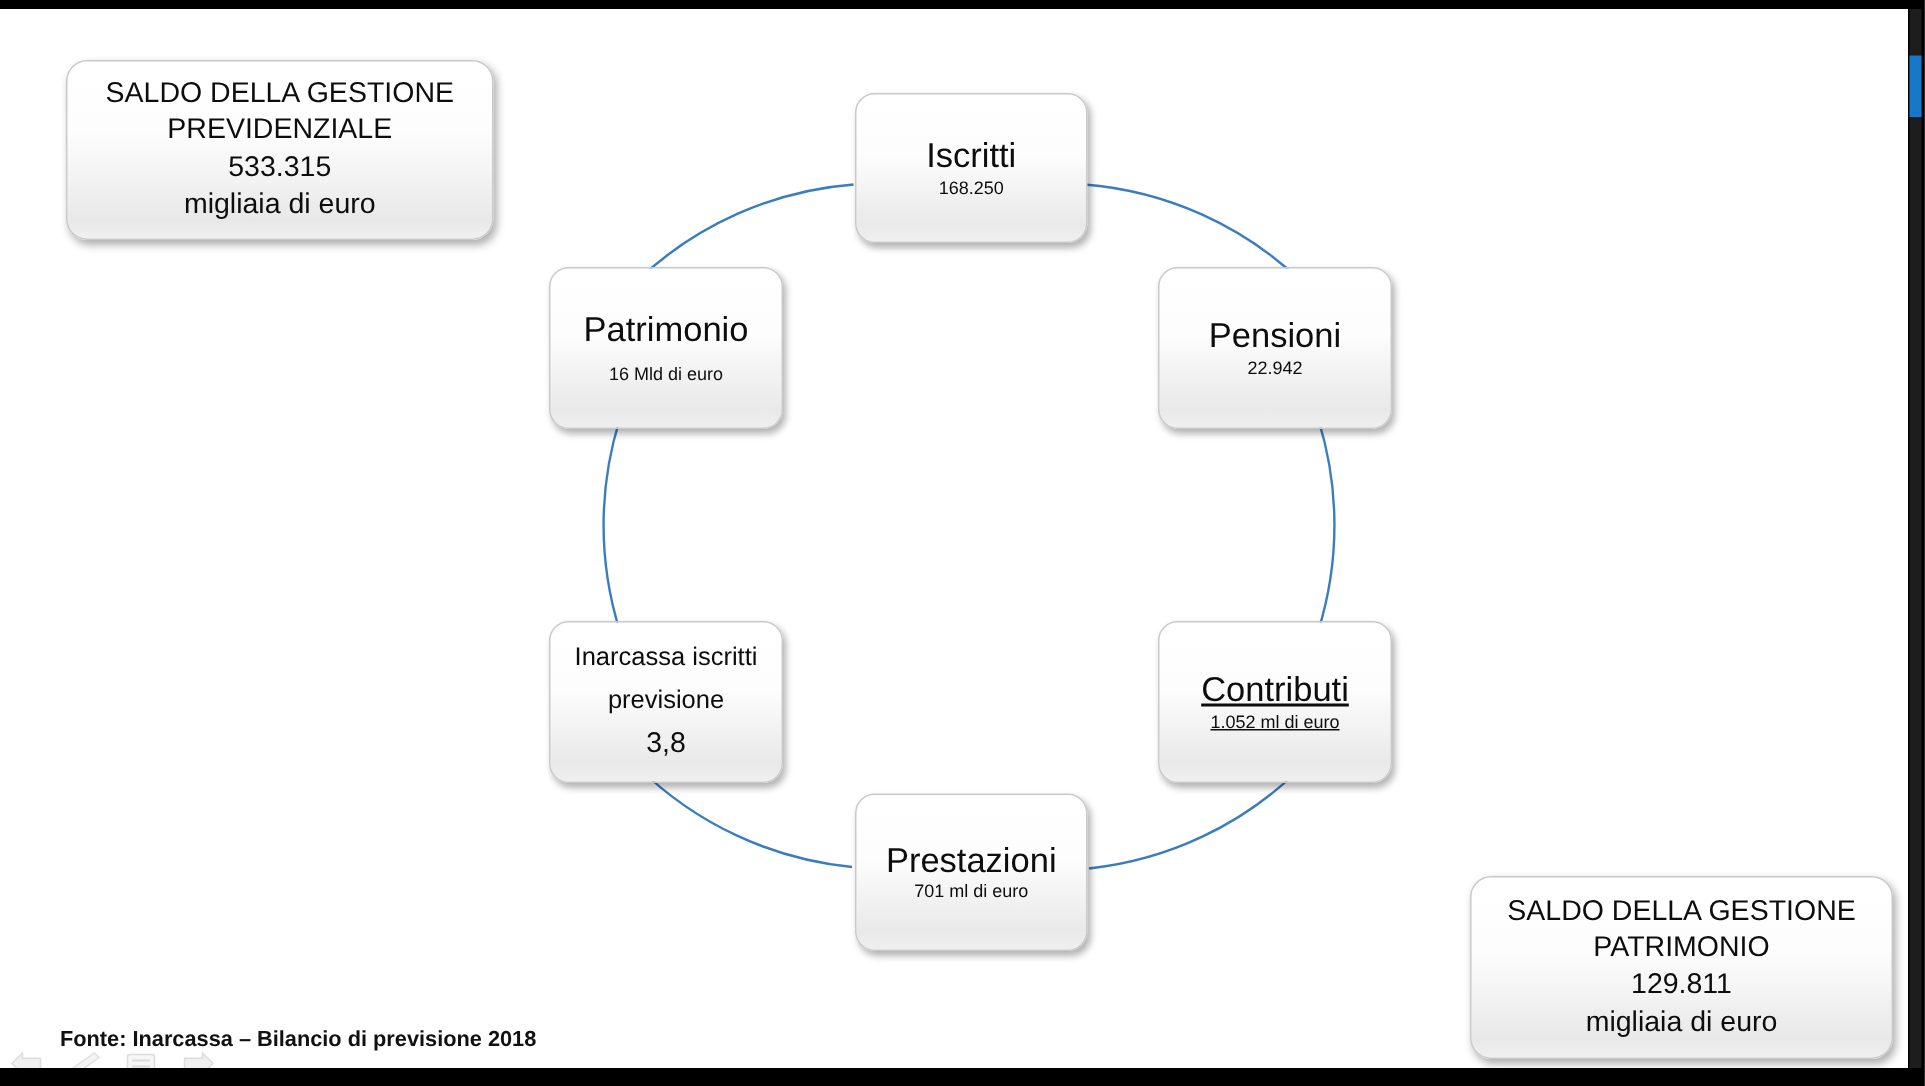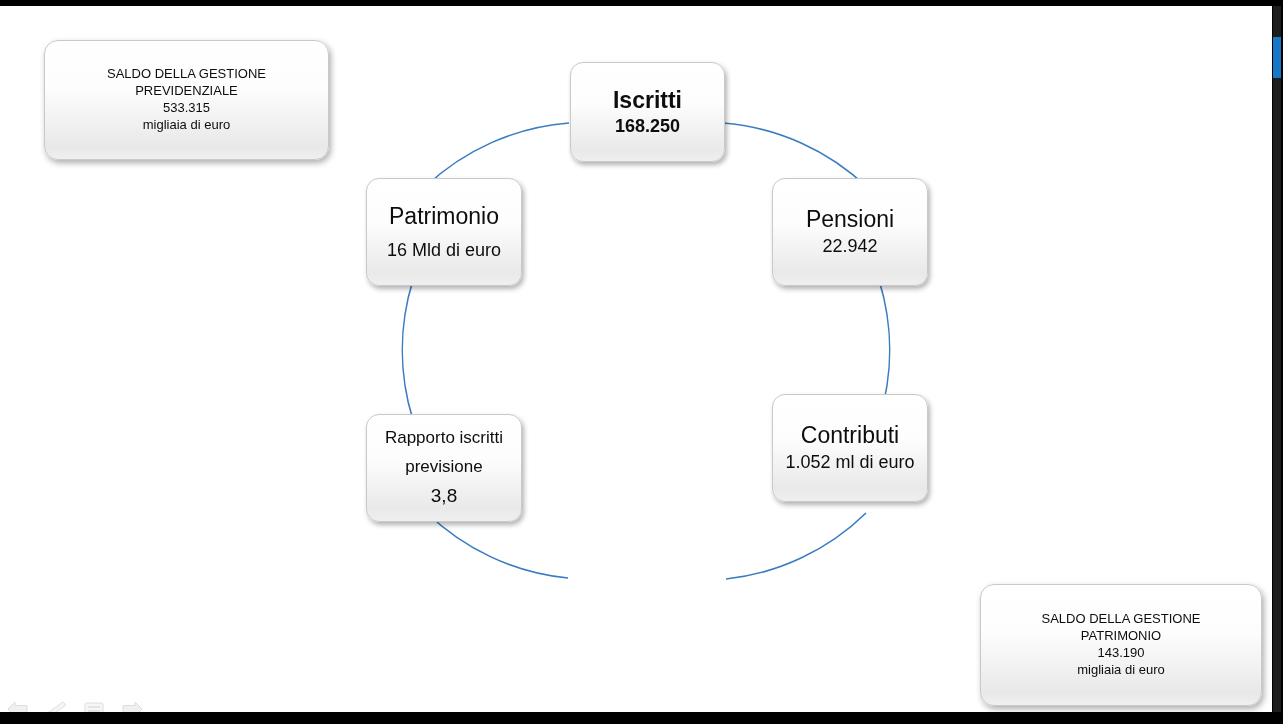--- a/index.html
+++ b/index.html
@@ -65,33 +65,33 @@
     color: #0d0d0d;
     text-align: center;
     overflow: hidden;
   }
   .node-title {
     font-size: 23px;
     line-height: 1.12;
     white-space: nowrap;
   }
   .node-value {
-    font-size: 18px;
+    font-size: 12px;
     line-height: 1.15;
     white-space: nowrap;
   }
   
   .node-box.three-line .node-title { font-size: 17px; line-height: 1.0; }
   .node-box.three-line .node-line2 { font-size: 17px; line-height: 1.0; margin-top: 12px; }
   .node-box.three-line .node-value { font-size: 19px; margin-top: 10px; }
 
   
-  #node-iscritti      { left: 570px; top:  56px; width: 155px; height: 100px; font-weight: bold; }
+  #node-iscritti      { left: 570px; top:  56px; width: 155px; height: 100px; }
   #node-pensioni      { left: 772px; top: 172px; width: 156px; height: 108px; }
-  #node-contributi    { left: 772px; top: 388px; width: 156px; height: 108px; }
+  #node-contributi    { left: 772px; top: 408px; width: 156px; height: 108px; text-decoration: underline; }
   #node-prestazioni   { left: 570px; top: 523px; width: 155px; height: 105px; }
   #node-rapporto      { left: 366px; top: 408px; width: 156px; height: 108px; }
   #node-patrimonio    { left: 366px; top: 172px; width: 156px; height: 108px; }
 
   #node-iscritti    .node-value { margin-top: 2px; }
   #node-pensioni    .node-value { margin-top: 3px; }
   #node-contributi  .node-value { margin-top: 3px; }
   #node-prestazioni .node-value { margin-top: 2px; }
   #node-patrimonio  .node-value { margin-top: 10px; }
 
@@ -106,21 +106,21 @@
                 #fdfdfd 40%,
                 #f5f5f5 60%,
                 #e8e8e8 90%,
                 #f0f0f0 100%);
     box-shadow: 2px 3px 6px rgba(0,0,0,0.32);
     display: flex;
     flex-direction: column;
     align-items: center;
     justify-content: center;
     color: #0d0d0d;
-    font-size: 13px;
+    font-size: 19px;
     line-height: 1.30;
   }
   #callout-previdenziale { left:  44px; top:  34px; width: 285px; height: 120px; }
   #callout-patrimonio    { left: 980px; top: 578px; width: 282px; height: 122px; }
   .callout-line { white-space: nowrap; }
 
   
   #source-note {
     position: absolute;
     left: 40px;
@@ -191,46 +191,51 @@
     <div class="node-box" id="node-pensioni">
       <div class="node-title">Pensioni</div>
       <div class="node-value">22.942</div>
     </div>
 
     <div class="node-box" id="node-contributi">
       <div class="node-title">Contributi</div>
       <div class="node-value">1.052 ml di euro</div>
     </div>
 
+    <div class="node-box" id="node-prestazioni">
+      <div class="node-title">Prestazioni</div>
+      <div class="node-value">701 ml di euro</div>
+    </div>
 
     <div class="node-box three-line" id="node-rapporto">
-      <div class="node-title">Rapporto iscritti</div>
+      <div class="node-title">Inarcassa iscritti</div>
       <div class="node-line2">previsione</div>
       <div class="node-value">3,8</div>
     </div>
 
     <div class="node-box" id="node-patrimonio">
       <div class="node-title">Patrimonio</div>
       <div class="node-value">16 Mld di euro</div>
     </div>
 
     <div class="callout-box" id="callout-previdenziale">
       <div class="callout-line">SALDO DELLA GESTIONE</div>
       <div class="callout-line">PREVIDENZIALE</div>
       <div class="callout-line">533.315</div>
       <div class="callout-line">migliaia di euro</div>
     </div>
 
     <div class="callout-box" id="callout-patrimonio">
       <div class="callout-line">SALDO DELLA GESTIONE</div>
       <div class="callout-line">PATRIMONIO</div>
-      <div class="callout-line">143.190</div>
+      <div class="callout-line">129.811</div>
       <div class="callout-line">migliaia di euro</div>
     </div>
 
+    <div id="source-note">Fonte:  Inarcassa – Bilancio di previsione 2018</div>
 
     <div id="presenter-nav">
 
       <svg class="nav-icon" width="24" height="18" viewBox="0 0 24 18" xmlns="http://www.w3.org/2000/svg">
         <path d="M9,2 L2,9 L9,16 L9,12.5 L21,12.5 L21,5.5 L9,5.5 Z" fill="#e4e4e4" stroke="#c2c2c2" stroke-width="1"></path>
       </svg>
 
       <svg class="nav-icon" width="24" height="18" viewBox="0 0 24 18" xmlns="http://www.w3.org/2000/svg">
         <path d="M19,2 L22,5 L7,16 L3,16.5 L4,12.5 Z" fill="#ececec" stroke="#c6c6c6" stroke-width="1"></path>
       </svg>

